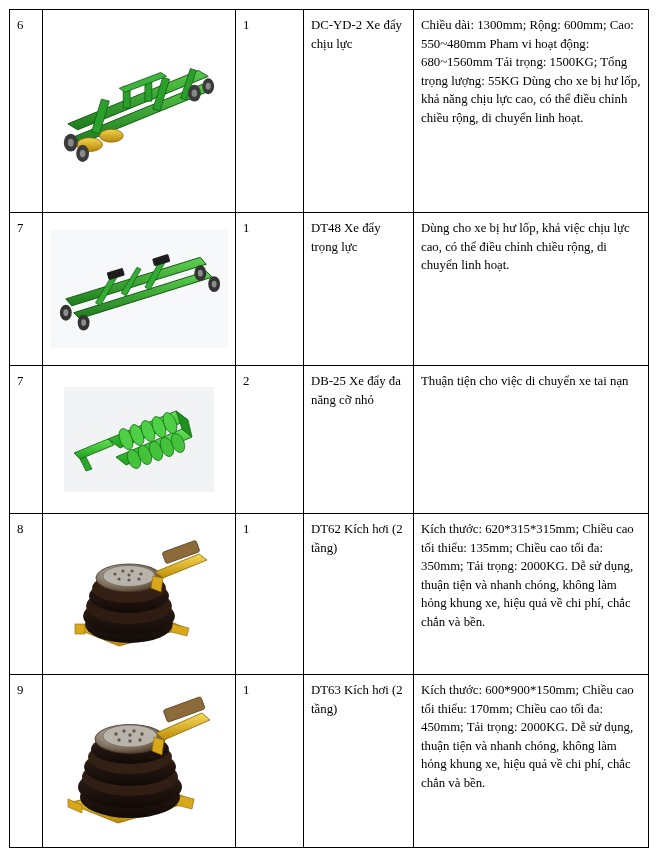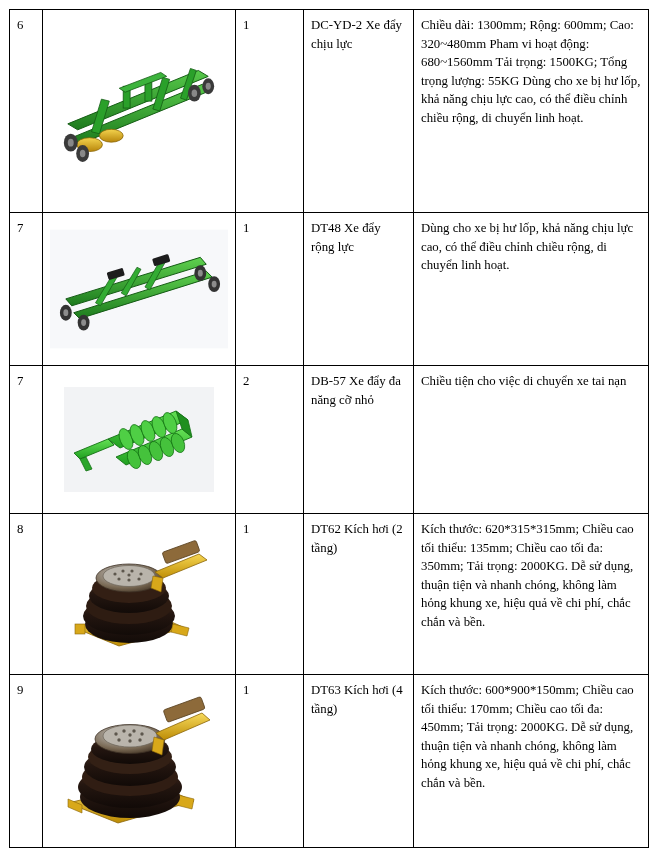--- a/index.html
+++ b/index.html
@@ -121,21 +121,21 @@
               <ellipse cx="146" cy="47" rx="2.8" ry="3.8" fill="#888"></ellipse>
               <ellipse cx="160" cy="40" rx="6" ry="8" fill="#3a3a3a"></ellipse>
               <ellipse cx="160" cy="40" rx="2.6" ry="3.5" fill="#888"></ellipse>
               <ellipse cx="33" cy="108" rx="6.5" ry="8.5" fill="#3a3a3a"></ellipse>
               <ellipse cx="33" cy="108" rx="2.8" ry="3.8" fill="#888"></ellipse>
             </svg>
           </div>
         </td>
         <td class="qty">1</td>
         <td class="name">DC-YD-2 Xe đẩy chịu lực</td>
-        <td class="desc">Chiều dài: 1300mm; Rộng: 600mm; Cao: 320~480mm Pham vi hoạt động: 680~1560mm Tải trọng: 1500KG; Tổng trọng lượng: 55KG Dùng cho xe bị hư lốp, khả năng chịu lực cao, có thể điều chỉnh chiều rộng, di chuyển linh hoạt.</td>
+        <td class="desc">Chiều dài: 1300mm; Rộng: 600mm; Cao: 550~480mm Pham vi hoạt động: 680~1560mm Tải trọng: 1500KG; Tổng trọng lượng: 55KG Dùng cho xe bị hư lốp, khả năng chịu lực cao, có thể điều chỉnh chiều rộng, di chuyển linh hoạt.</td>
       </tr>
 
       <tr class="r7a">
         <td class="idx">7</td>
         <td class="img-cell">
           <div class="img-wrap">
             <svg class="ill" width="180" height="120" viewBox="0 0 180 120">
               <defs>
                 <linearGradient id="gb2" x1="0" y1="0" x2="0" y2="1">
                   <stop offset="0%" stop-color="#5fd14f"></stop>
@@ -160,22 +160,22 @@
               <ellipse cx="34" cy="94" rx="6" ry="8" fill="#333"></ellipse>
               <ellipse cx="34" cy="94" rx="2.5" ry="3.4" fill="#8c8c8c"></ellipse>
               <ellipse cx="152" cy="44" rx="6" ry="8" fill="#333"></ellipse>
               <ellipse cx="152" cy="44" rx="2.5" ry="3.4" fill="#8c8c8c"></ellipse>
               <ellipse cx="166" cy="55" rx="6" ry="8" fill="#333"></ellipse>
               <ellipse cx="166" cy="55" rx="2.5" ry="3.4" fill="#8c8c8c"></ellipse>
             </svg>
           </div>
         </td>
         <td class="qty">1</td>
-        <td class="name">DT48 Xe đẩy rộng lực</td>
-        <td class="desc">Dùng cho xe bị hư lốp, khả năng chịu lực cao, có thể điều chỉnh chiều rộng, di chuyển linh hoạt.</td>
+        <td class="name">DT48 Xe đẩy trọng lực</td>
+        <td class="desc">Dùng cho xe bị hư lốp, khả việc chịu lực cao, có thể điều chỉnh chiều rộng, di chuyển linh hoạt.</td>
       </tr>
 
       <tr class="r7b">
         <td class="idx">7</td>
         <td class="img-cell">
           <div class="img-wrap">
             <svg class="ill" width="150" height="105" viewBox="0 0 150 105">
               <defs>
                 <linearGradient id="gb3" x1="0" y1="0" x2="0" y2="1">
                   <stop offset="0%" stop-color="#64e055"></stop>
@@ -203,22 +203,22 @@
                 <ellipse cx="70" cy="72" rx="6" ry="10" fill="#45c23c" transform="rotate(-22 70 72)"></ellipse>
                 <ellipse cx="81" cy="68" rx="6" ry="10" fill="#45c23c" transform="rotate(-22 81 68)"></ellipse>
                 <ellipse cx="92" cy="64" rx="6" ry="10" fill="#45c23c" transform="rotate(-22 92 64)"></ellipse>
                 <ellipse cx="103" cy="60" rx="6" ry="10" fill="#45c23c" transform="rotate(-22 103 60)"></ellipse>
                 <ellipse cx="114" cy="56" rx="6" ry="10" fill="#45c23c" transform="rotate(-22 114 56)"></ellipse>
               </g>
             </svg>
           </div>
         </td>
         <td class="qty">2</td>
-        <td class="name">DB-57 Xe đẩy đa năng cỡ nhỏ</td>
-        <td class="desc">Chiều tiện cho việc di chuyển xe tai nạn</td>
+        <td class="name">DB-25 Xe đẩy đa năng cỡ nhỏ</td>
+        <td class="desc">Thuận tiện cho việc di chuyển xe tai nạn</td>
       </tr>
 
       <tr class="r8">
         <td class="idx">8</td>
         <td class="img-cell">
           <div class="img-wrap">
             <svg class="ill" width="165" height="125" viewBox="0 0 165 125">
               <defs>
                 <radialGradient id="topplate" cx="40%" cy="35%" r="70%">
                   <stop offset="0%" stop-color="#c9c9c9"></stop>
@@ -318,20 +318,20 @@
                   <circle cx="78" cy="44" r="1.7"></circle>
               </g>
 
               <polygon points="104,42 150,22 158,29 112,49" fill="url(#yel2)" stroke="#8a6508" stroke-width="0.8"></polygon>
               <rect x="112" y="12" width="40" height="13" rx="2" fill="#8d6a3a" stroke="#5b4423" stroke-width="0.8" transform="rotate(-20 132 18)"></rect>
               <polygon points="102,46 112,49 110,64 100,60" fill="#d8a81a" stroke="#8a6508" stroke-width="0.6"></polygon>
             </svg>
           </div>
         </td>
         <td class="qty">1</td>
-        <td class="name">DT63 Kích hơi (4 tầng)</td>
+        <td class="name">DT63 Kích hơi (2 tầng)</td>
         <td class="desc">Kích thước: 600*900*150mm; Chiều cao tối thiểu: 170mm; Chiều cao tối đa: 450mm; Tải trọng: 2000KG. Dễ sử dụng, thuận tiện và nhanh chóng, không làm hỏng khung xe, hiệu quả về chi phí, chắc chắn và bền.</td>
       </tr>
 
     </tbody>
   </table>
 
 </div>
 
 </body></html>

